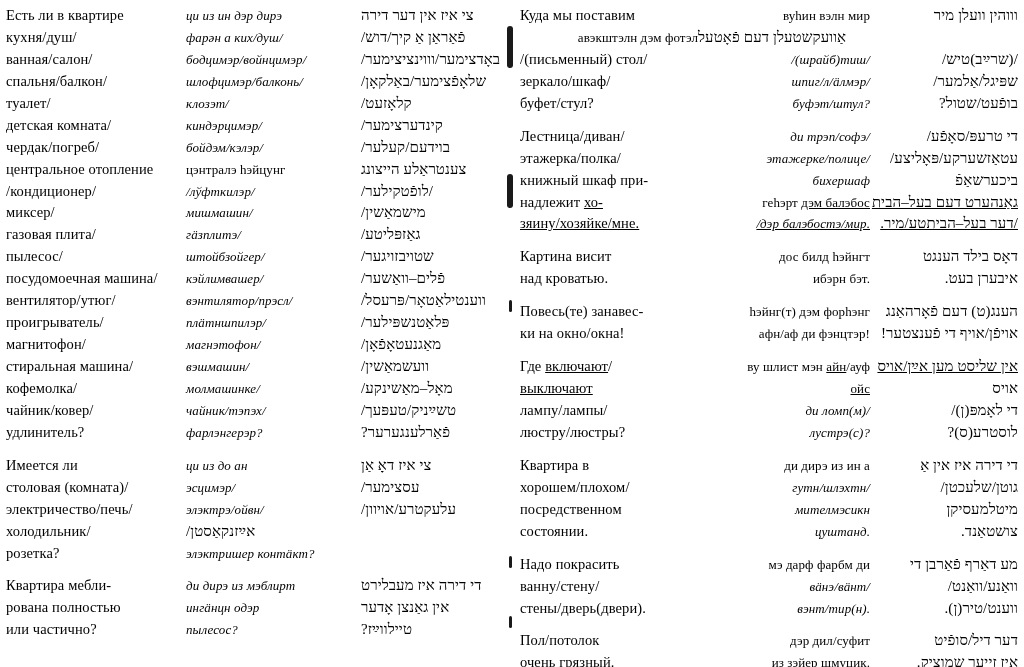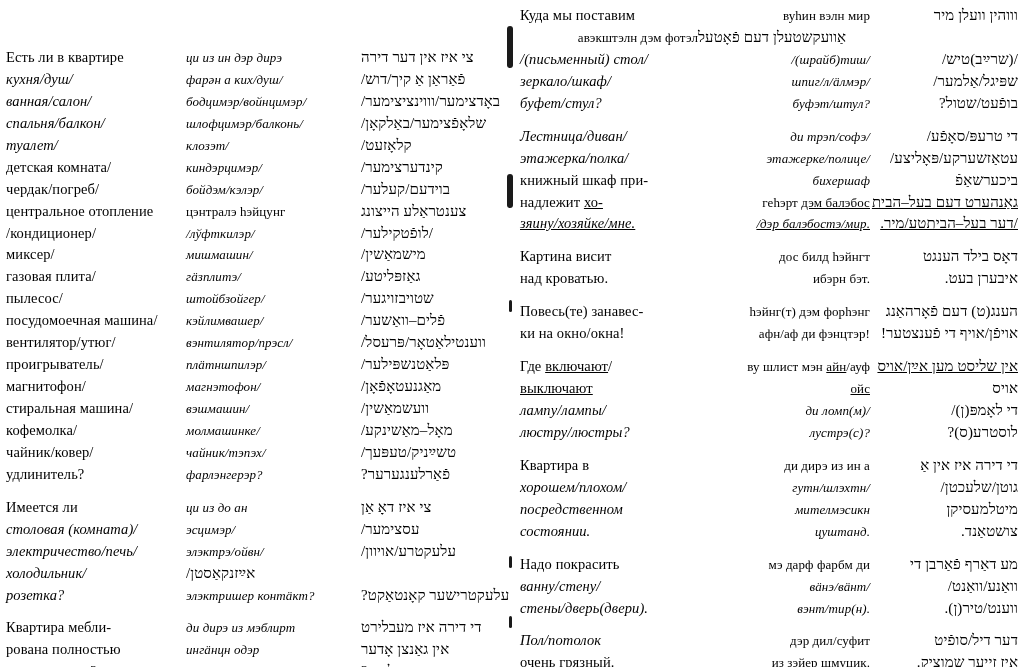--- a/index.html
+++ b/index.html
@@ -25,21 +25,20 @@
   .columns {
     display: flex;
     flex-direction: row;
     width: 100%;
     height: 100%;
   }
   .col-left {
     width: 492px;
     flex: 0 0 492px;
     position: relative;
-    margin-top: 42px;
   }
   .gutter {
     width: 22px;
     flex: 0 0 22px;
     position: relative;
   }
   .col-right {
     width: 498px;
     flex: 0 0 498px;
     position: relative;
@@ -63,21 +62,21 @@
   
   .col-right .c1 { width: 172px; flex: 0 0 172px; }
   .col-right .c2 { width: 178px; flex: 0 0 178px; text-align: right; }
   .col-right .c3 { width: 148px; flex: 0 0 148px; text-align: right; }
 
   .ru {
     font-family: "Liberation Serif", serif;
     font-size: 14.5px;
     letter-spacing: 0.1px;
   }
-  .ru.it { font-style: italic; }
+  .ru.it { }
   .tr {
     font-family: "Liberation Serif", serif;
     font-size: 13px;
     font-style: italic;
     letter-spacing: 0.1px;
   }
   .tr.up { font-style: normal; }
   .yi {
     font-family: "Liberation Serif", serif;
     font-size: 15px;
@@ -224,21 +223,20 @@
             <div class="c2"><span class="tr">элэктрэ/ойвн/</span></div>
             <div class="c3"><span class="yi">עלעקטרע/אויוון/</span></div>
           </div>
           <div class="row">
             <div class="c1"><span class="ru it">холодильник/</span></div>
             <div class="c3"><span class="yi">אײַזנקאַסטן/</span></div>
           </div>
           <div class="row">
             <div class="c1"><span class="ru it">розетка?</span></div>
             <div class="c2"><span class="tr">элэктришер контӓкт?</span></div>
-            <div class="c3"><span class="yi">עלעקטרישער קאָנטאַקט?</span></div>
           </div>
         </div>
         <div class="group">
           <div class="row">
             <div class="c1"><span class="ru">Квартира мебли-</span></div>
             <div class="c2"><span class="tr">ди дирэ из мэблирт</span></div>
             <div class="c3"><span class="yi">די דירה איז מעבלירט</span></div>
           </div>
           <div class="row">
             <div class="c1"><span class="ru">рована полностью</span></div>

